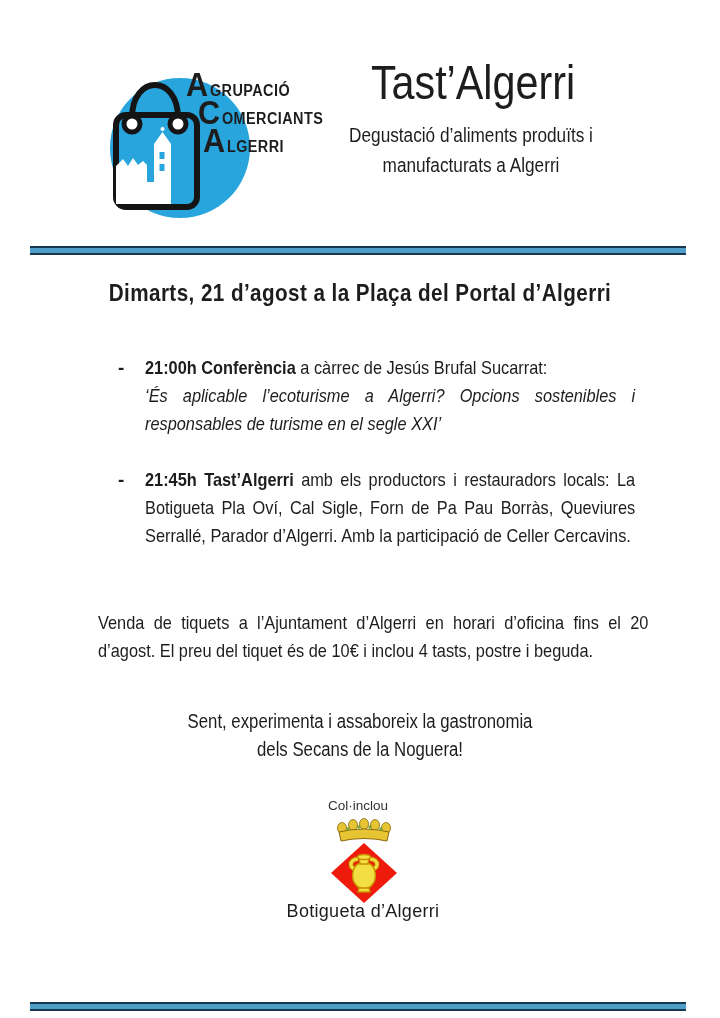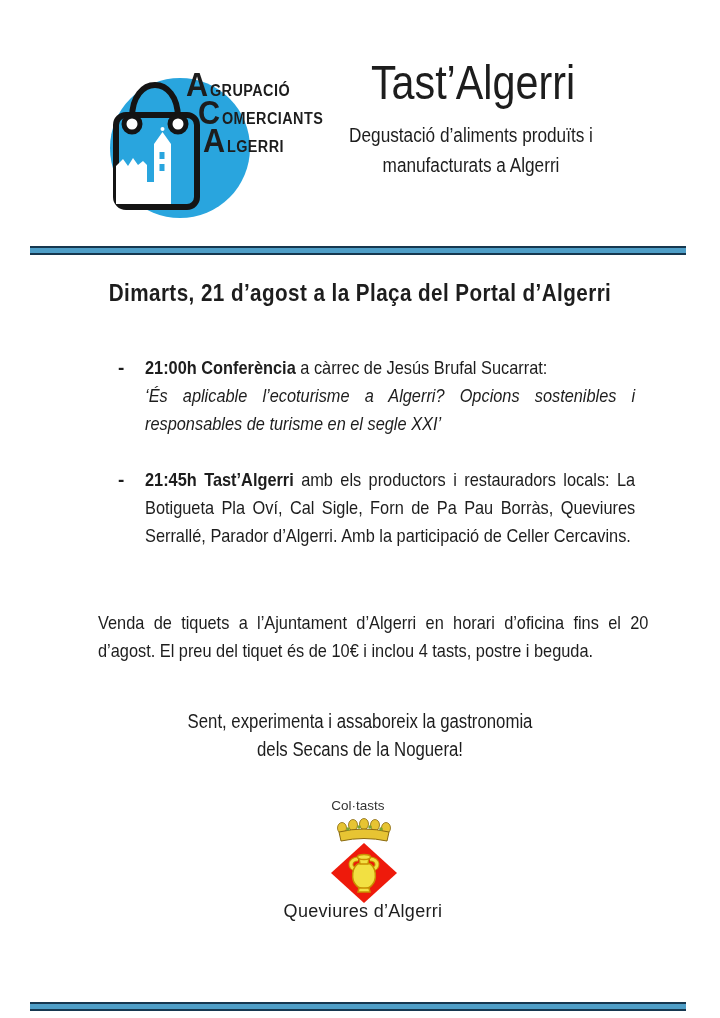--- a/index.html
+++ b/index.html
@@ -94,21 +94,21 @@
     </div>
   </div>
 
   <div class="abs tickets cond-l">Venda de tiquets a l’Ajuntament d’Algerri en horari d’oficina fins el 20 d’agost. El preu del tiquet és de 10€ i inclou 4 tasts, postre i beguda.</div>
 
   <div class="abs tagline cond-c">
     <div>Sent, experimenta i assaboreix la gastronomia</div>
     <div>dels Secans de la Noguera!</div>
   </div>
 
-  <div class="abs collab">Col·tasts</div>
+  <div class="abs collab">Col·inclou</div>
 
   <svg class="abs" style="left:326px;top:818px;" width="76" height="88" viewBox="0 0 76 88">
     <g>
       <ellipse cx="16" cy="10" rx="4.5" ry="5.5" fill="#E7C433" stroke="#8a6a10" stroke-width="0.8"></ellipse>
       <ellipse cx="27" cy="7" rx="4.5" ry="5.5" fill="#E7C433" stroke="#8a6a10" stroke-width="0.8"></ellipse>
       <ellipse cx="38" cy="6" rx="4.5" ry="5.5" fill="#E7C433" stroke="#8a6a10" stroke-width="0.8"></ellipse>
       <ellipse cx="49" cy="7" rx="4.5" ry="5.5" fill="#E7C433" stroke="#8a6a10" stroke-width="0.8"></ellipse>
       <ellipse cx="60" cy="10" rx="4.5" ry="5.5" fill="#E7C433" stroke="#8a6a10" stroke-width="0.8"></ellipse>
       <path d="M13,14 Q38,8 63,14 L61,23 Q38,18 15,23 Z" fill="#E7C433" stroke="#8a6a10" stroke-width="1"></path>
       <circle cx="22" cy="11" r="1.8" fill="#7da32c"></circle>
@@ -120,17 +120,17 @@
     <g>
       <path d="M32,41 C23,41 23,51 30,51 M44,41 C53,41 53,51 46,51" fill="none" stroke="#C98F00" stroke-width="5"></path>
       <path d="M32,41 C23,41 23,51 30,51 M44,41 C53,41 53,51 46,51" fill="none" stroke="#F2E042" stroke-width="3"></path>
       <path d="M34,45 C25,48 25,62 30,67 C34,72 42,72 46,67 C51,62 51,48 42,45 Z" fill="#F2E042" stroke="#C98F00" stroke-width="1.5"></path>
       <path d="M33,40 L34,46 L42,46 L43,40 Z" fill="#F2E042" stroke="#C98F00" stroke-width="1.5"></path>
       <ellipse cx="38" cy="39" rx="6.5" ry="2.5" fill="#F2E042" stroke="#C98F00" stroke-width="1.5"></ellipse>
       <path d="M33,70 L32,74 L44,74 L43,70 Z" fill="#F2E042" stroke="#C98F00" stroke-width="1.5"></path>
     </g>
   </svg>
 
-  <div class="abs council">Queviures d’Algerri</div>
+  <div class="abs council">Botigueta d’Algerri</div>
 
   <div class="rule" style="top:1002px;"></div>
 
 </div>
 
 </body></html>

